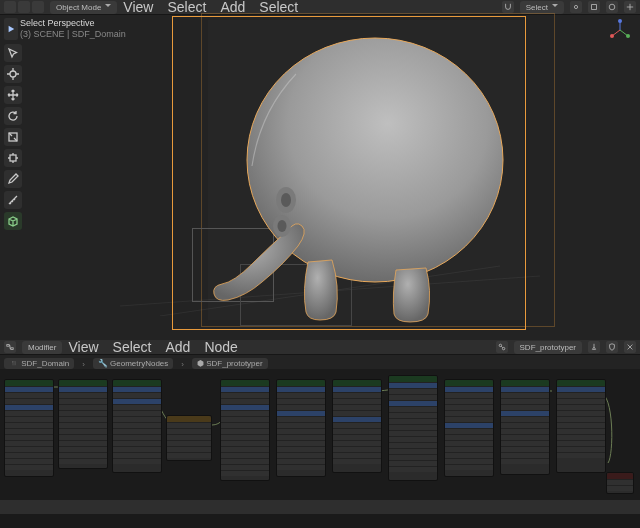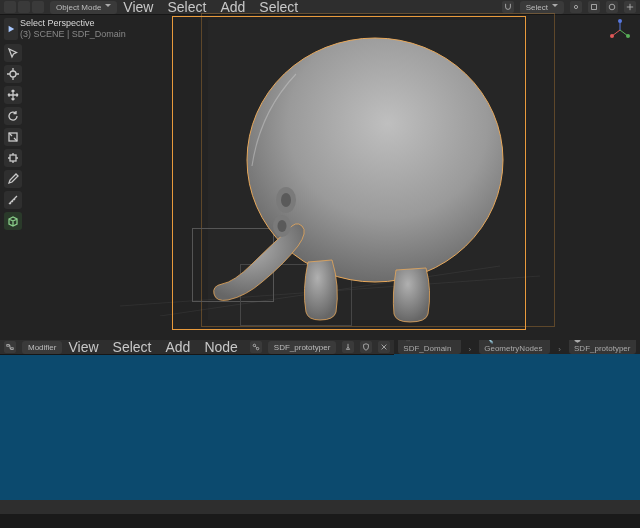--- a/index.html
+++ b/index.html
@@ -22,21 +22,21 @@
   .play svg{width:8px;height:8px;fill:#a8c8ff;stroke:none}
   .cube{position:absolute;border:1px solid #e89a3c}
   .cubeO{left:172px;top:16px;width:352px;height:312px}
   .cubeI{position:absolute;border:1px solid rgba(232,154,60,.3)}
   .shade{position:absolute;left:208px;top:20px;width:316px;height:300px;background:rgba(140,140,140,.04)}
   .axis{position:absolute;right:8px;top:18px;width:24px;height:24px}
   .axis svg{width:24px;height:24px}
   .sel{position:absolute;left:4px;top:4px;display:flex;gap:2px}
   .sel .b{width:12px;height:12px;background:#3a3a3a;border-radius:2px}
   
-  .ned{height:160px;background:#0c4a6e;display:flex;flex-direction:row}
+  .ned{height:160px;background:#84cc16;display:flex;flex-direction:column}
   .nhdr{height:14px;background:#2e2e2e;border-bottom:1px solid #161616;display:flex;align-items:center;padding:0 4px;gap:6px}
   .bc{height:14px;background:#232323;display:flex;align-items:flex-end;padding:0 4px;gap:6px;font-size:8px;color:#aaa}
   .bc .chip{background:#353535;border-radius:3px;padding:1px 5px}
   .bc .sep::before{content:"›";color:#777;margin:0 2px}
   .ncanvas{flex:1;position:relative;background:#1b1b1b;overflow:hidden}
   .node{position:absolute;width:48px;background:#2b2b2b;border:1px solid #111;border-radius:2px;display:flex;flex-direction:column}
   .node .t{height:6px;background:#1b3a20;border-radius:2px 2px 0 0}
   .node .t.or{background:#4a3a1a}
   .node .s{height:5px;border-top:1px solid #222;background:#303030}
   .node .s.hl{background:#2c4268}

